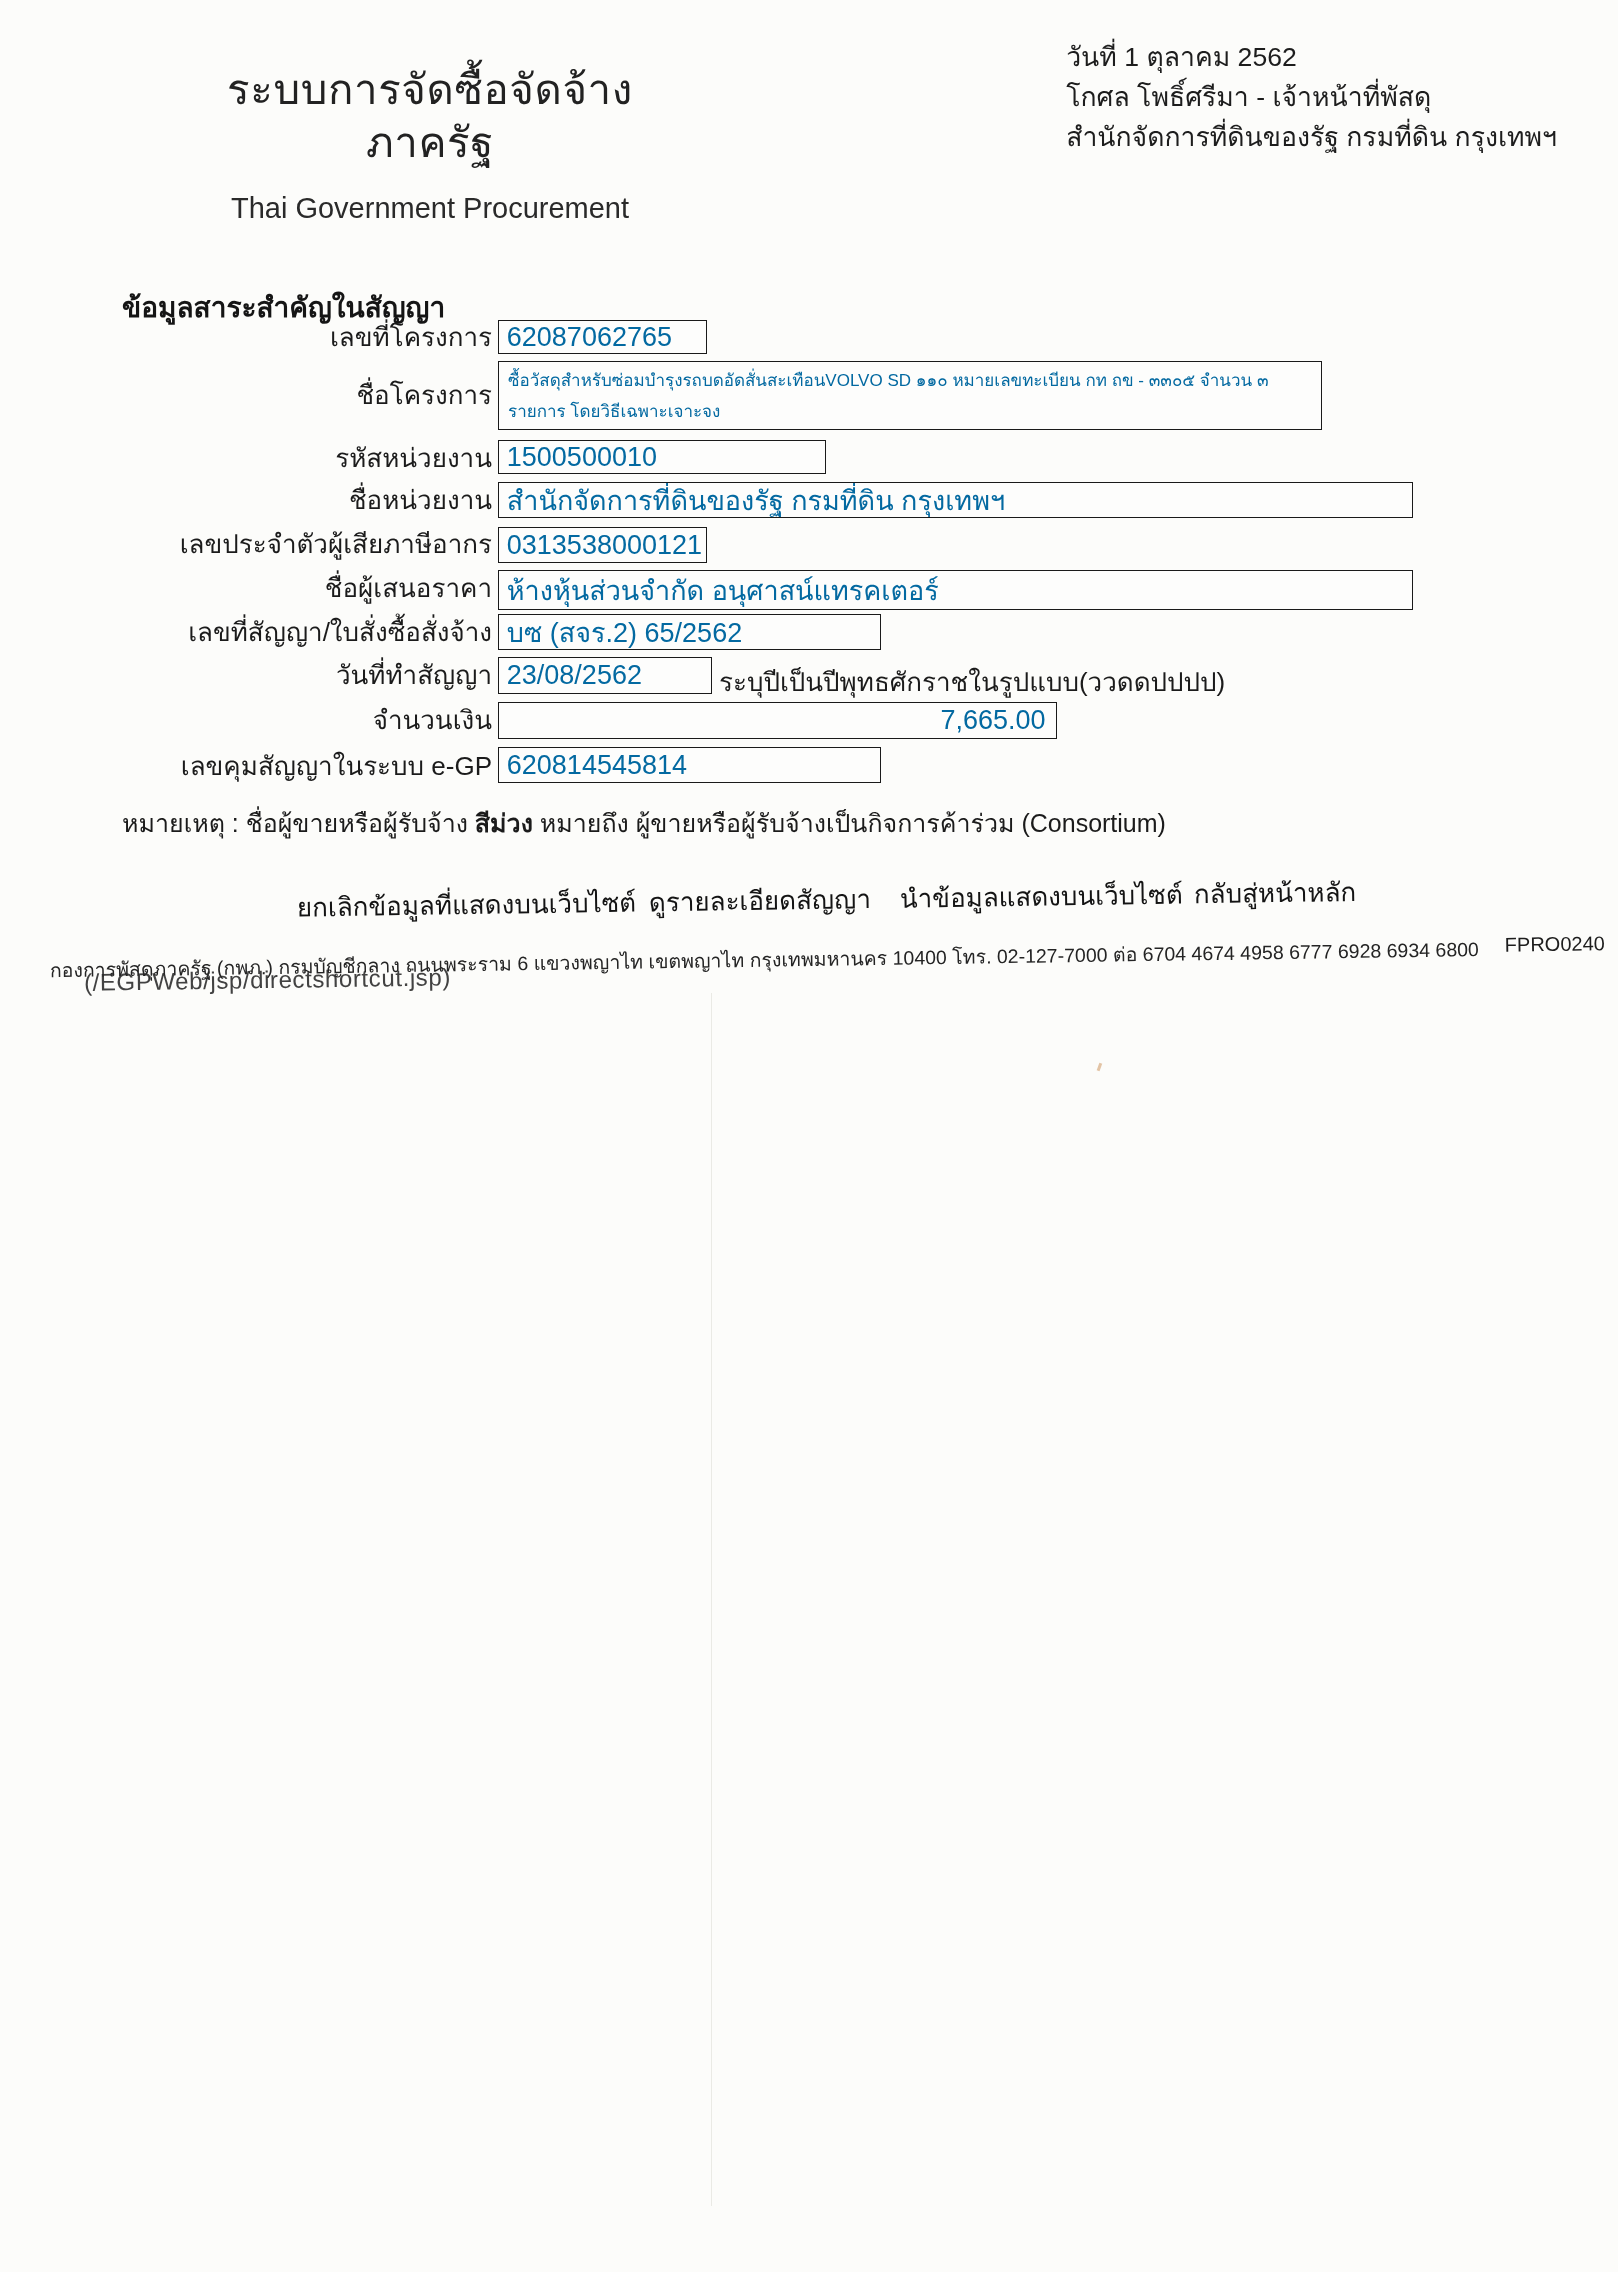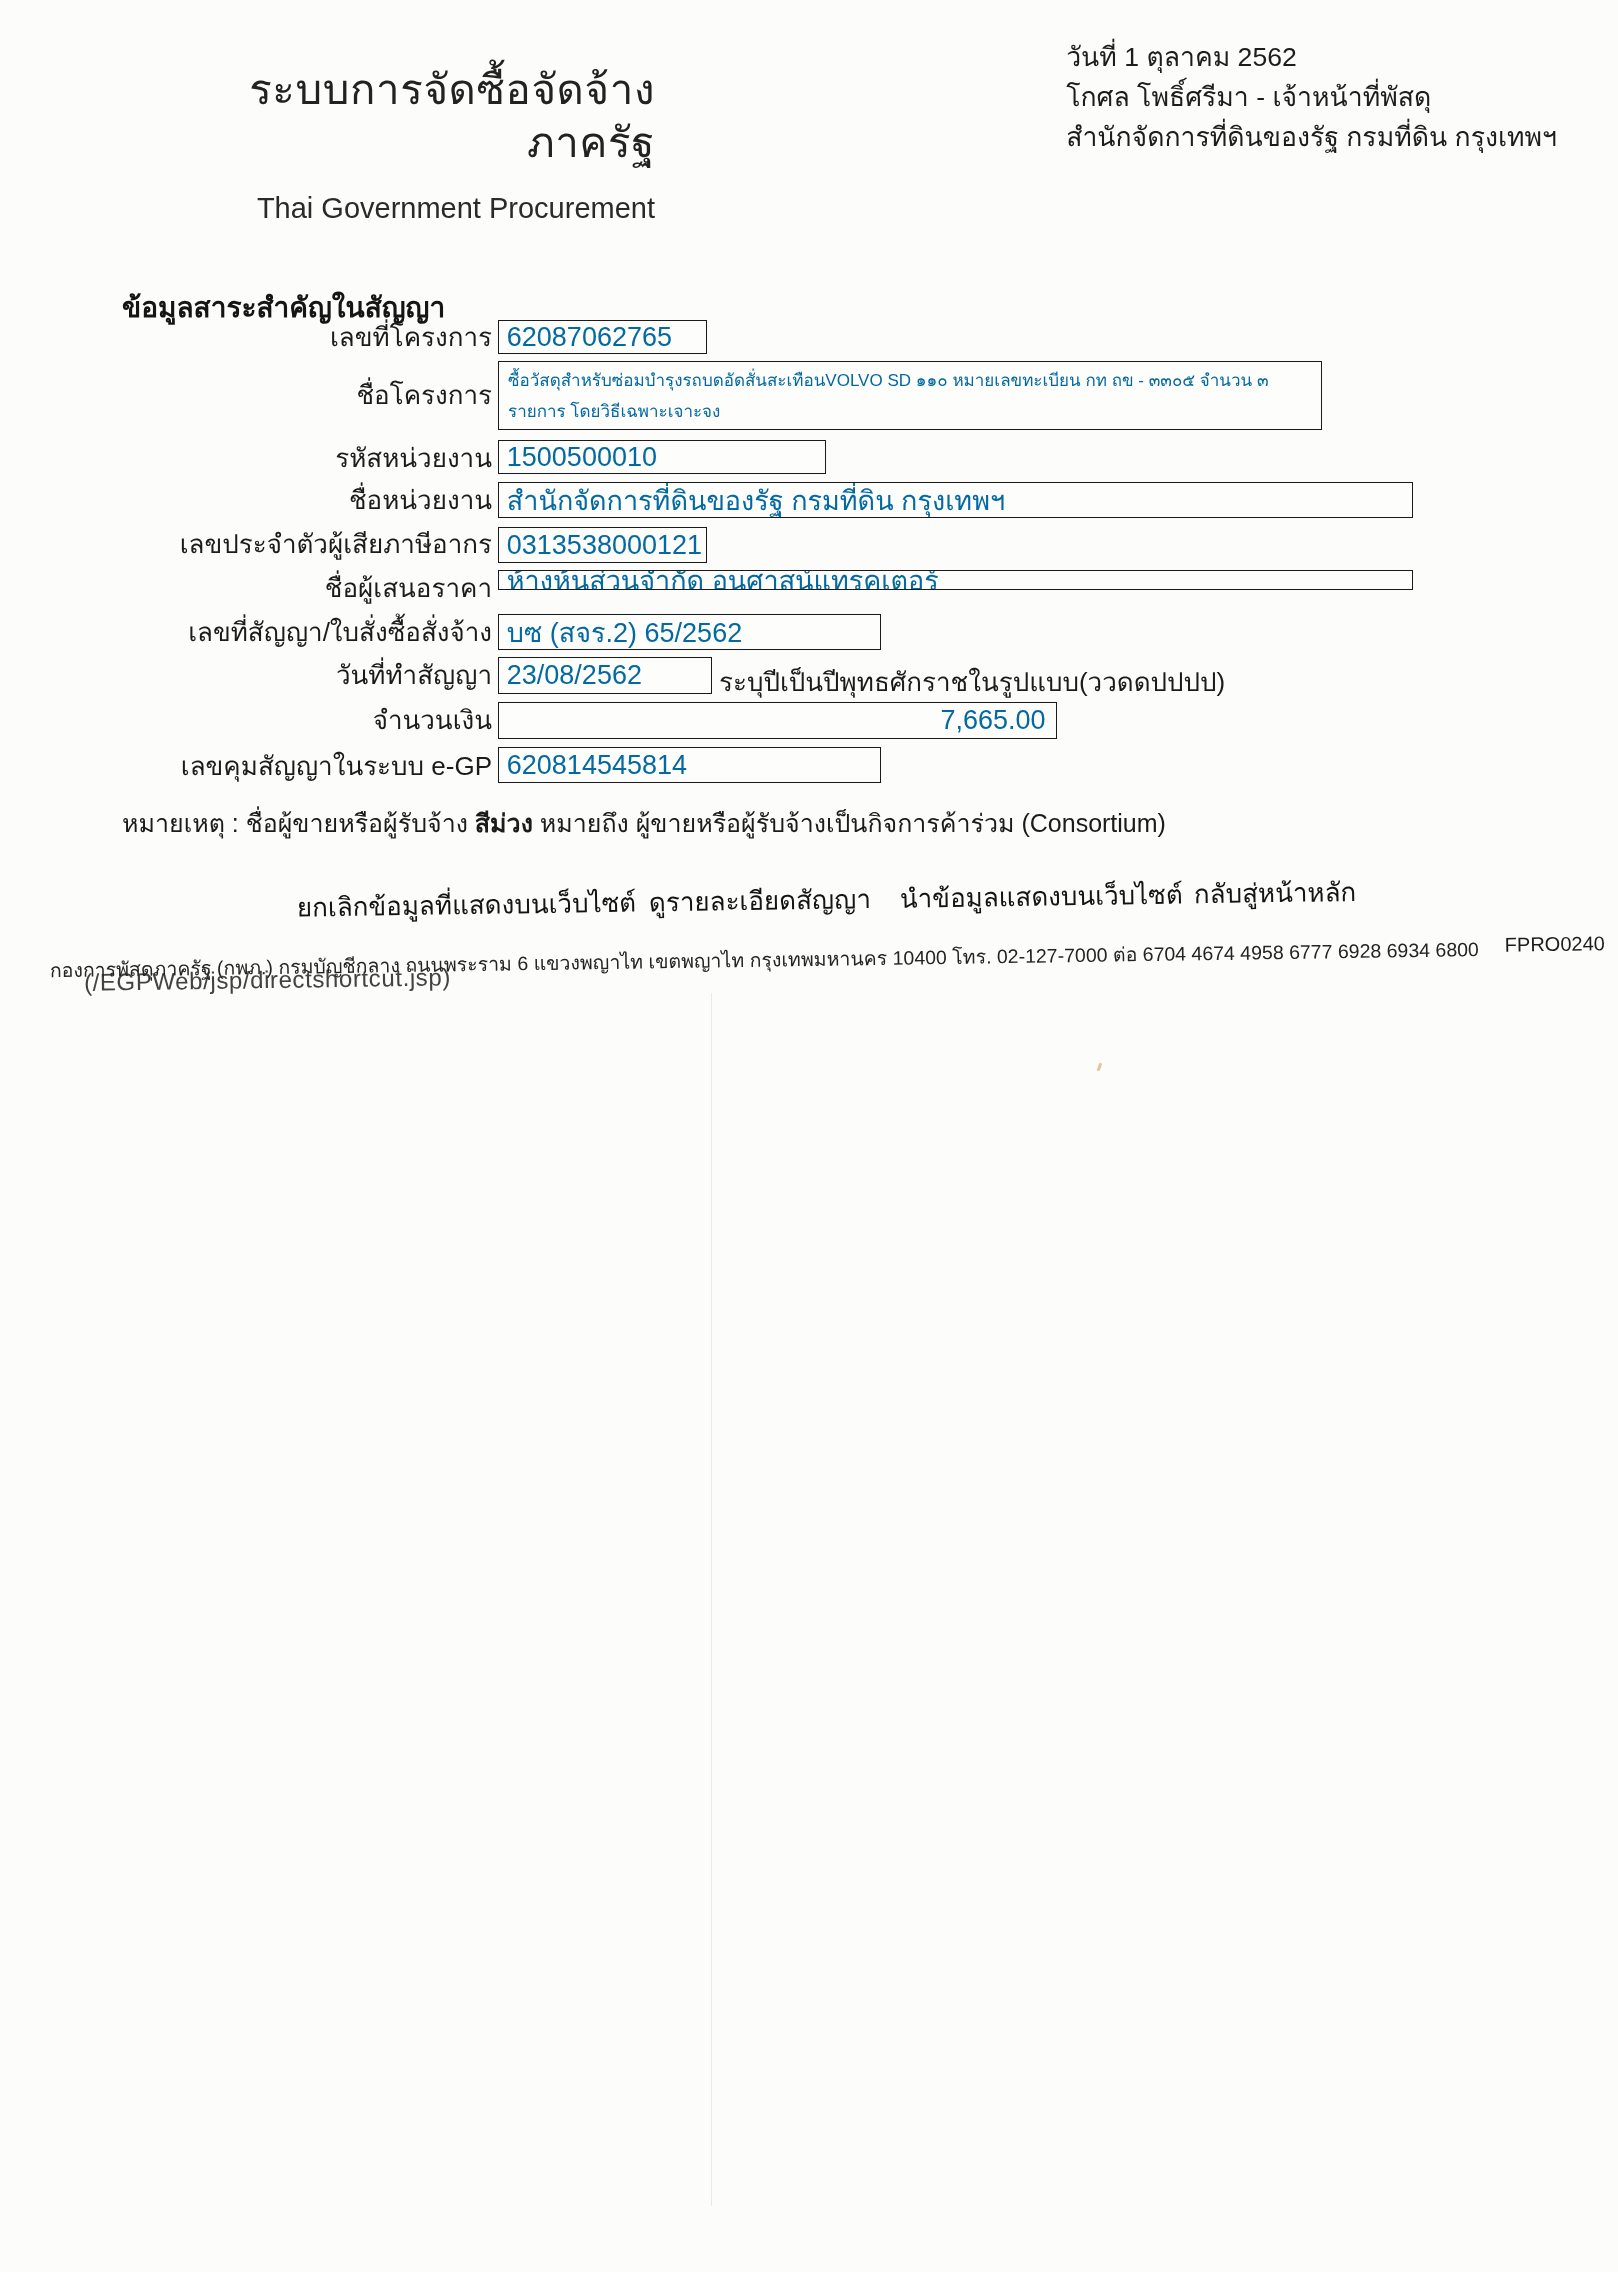--- a/index.html
+++ b/index.html
@@ -3,21 +3,21 @@
 <meta charset="utf-8">
 <style>
   * { margin:0; padding:0; box-sizing:border-box; }
   html,body { background:#ffffff; }
   body { font-family:"Liberation Sans","DejaVu Sans",sans-serif; color:#1b1b1b; }
   .page {
     position:relative; width:1619px; height:2273px;
     background:#fcfcfa; overflow:hidden;
   }
   
-  .brand { position:absolute; left:227px; top:64px; width:428px; text-align:right; }
+  .brand { position:absolute; left:216px; top:64px; width:428px; text-align:center; }
   .app-title   { font-size:42px; line-height:1.25; color:#222; letter-spacing:0.6px; }
   .app-subtitle{ font-size:29px; margin-top:23.4px; color:#2a2a2a; }
   .user-info { position:absolute; right:62px; top:38px; text-align:left;
                font-size:26.6px; line-height:1.5; color:#1d1d1d; }
   
   .section-title { position:absolute; left:122px; top:285px;
                    font-size:28px; font-weight:bold; color:#151515; }
   
   .label { position:absolute; left:65px; width:427px; text-align:right;
            font-size:26px; line-height:34px; color:#1b1b1b; white-space:nowrap; }
@@ -73,21 +73,21 @@
   <div class="label" style="top:441px">รหัสหน่วยงาน</div>
   <div class="box" style="top:440px;width:328px;height:34px">1500500010</div>
 
   <div class="label" style="top:483px">ชื่อหน่วยงาน</div>
   <div class="box" style="top:482px;width:915px;height:36px">สำนักจัดการที่ดินของรัฐ กรมที่ดิน กรุงเทพฯ</div>
 
   <div class="label" style="top:527px">เลขประจำตัวผู้เสียภาษีอากร</div>
   <div class="box" style="top:527px;width:209px;height:36px">0313538000121</div>
 
   <div class="label" style="top:571px">ชื่อผู้เสนอราคา</div>
-  <div class="box" style="top:570px;width:915px;height:20px">ห้างหุ้นส่วนจำกัด อนุศาสน์แทรคเตอร์</div>
+  <div class="box" style="top:570px;width:915px;height:40px">ห้างหุ้นส่วนจำกัด อนุศาสน์แทรคเตอร์</div>
 
   <div class="label" style="top:615px">เลขที่สัญญา/ใบสั่งซื้อสั่งจ้าง</div>
   <div class="box" style="top:614px;width:383px;height:36px">บซ (สจร.2) 65/2562</div>
 
   <div class="label" style="top:658px">วันที่ทำสัญญา</div>
   <div class="box" style="top:657px;width:214px;height:37px">23/08/2562</div>
   <div class="field-note">ระบุปีเป็นปีพุทธศักราชในรูปแบบ(ววดดปปปป)</div>
 
   <div class="label" style="top:703px">จำนวนเงิน</div>
   <div class="box right" style="top:702px;width:559px;height:37px">7,665.00</div>

